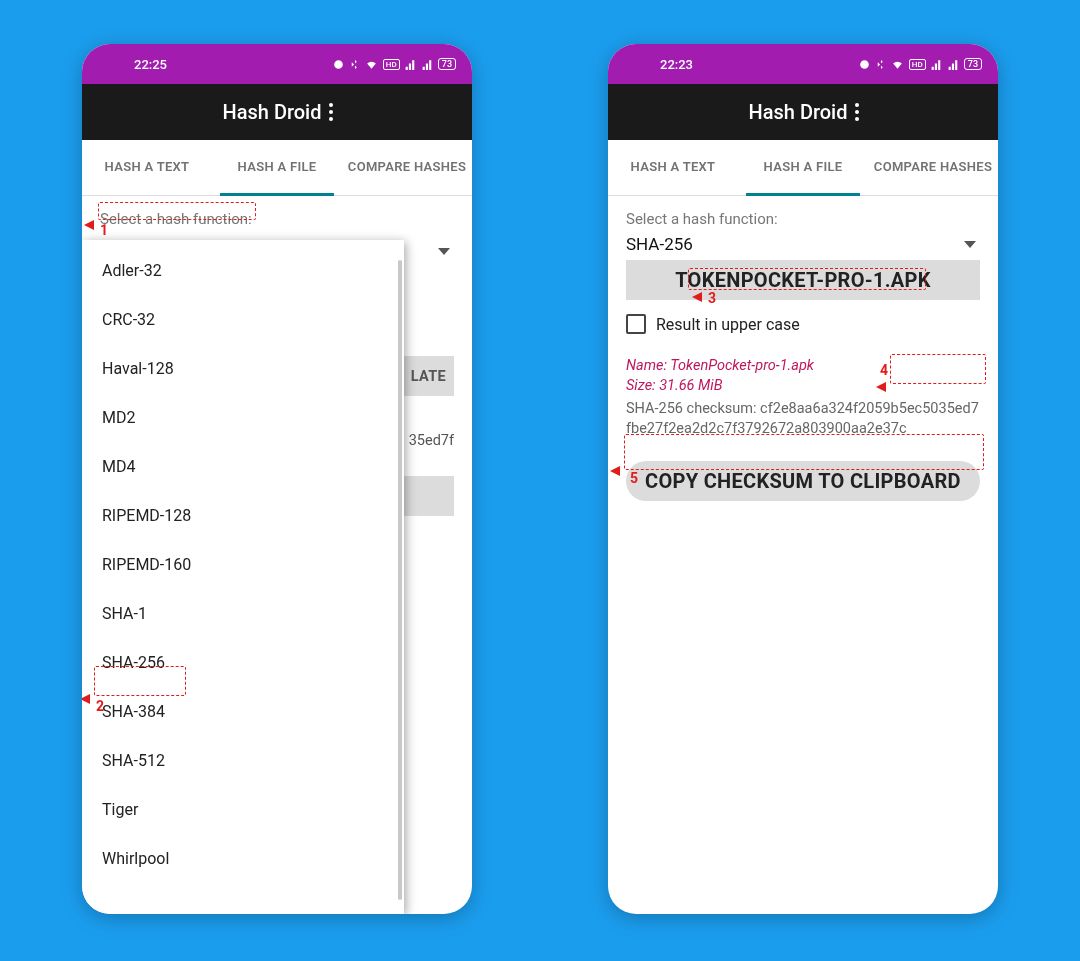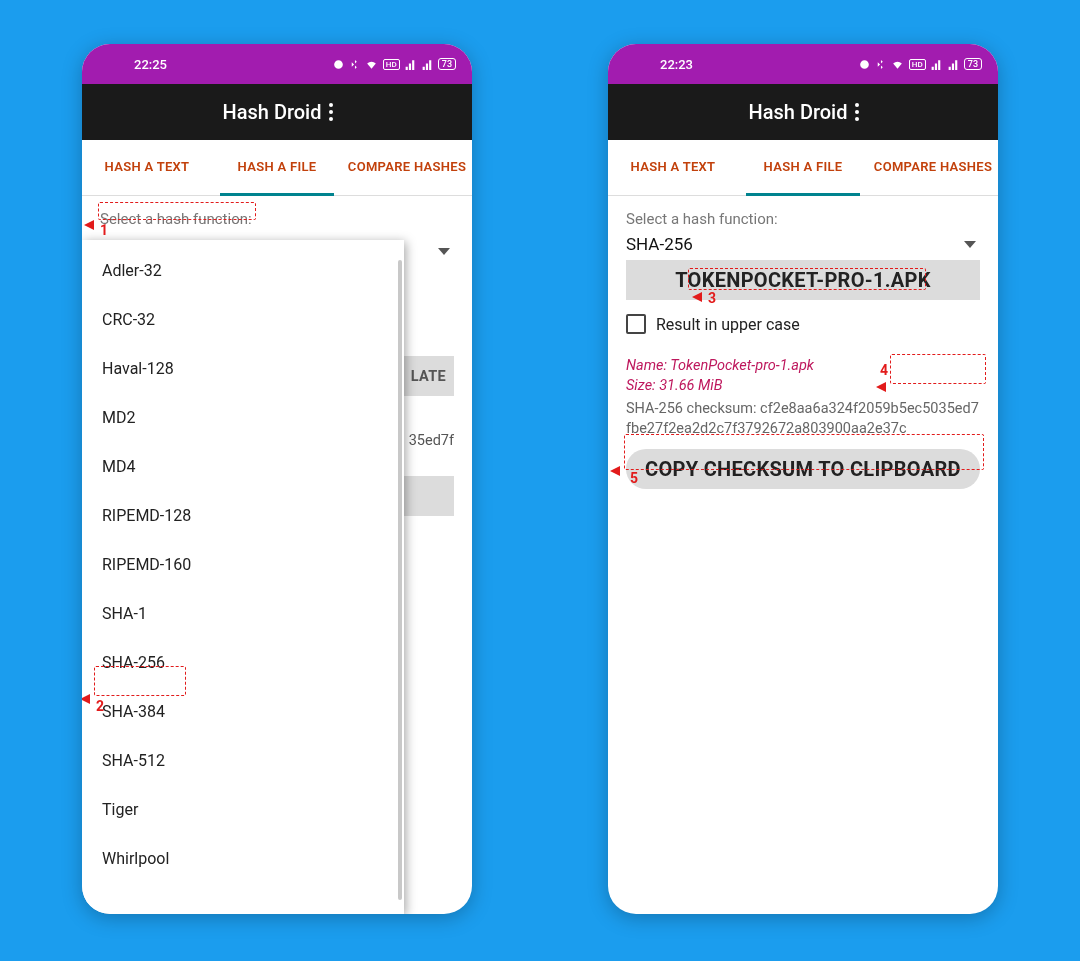--- a/index.html
+++ b/index.html
@@ -61,21 +61,21 @@
     border-bottom:1px solid #ddd;
   }
   .tab {
     flex:1;
     display:flex;
     align-items:center;
     justify-content:center;
     text-align:center;
     font-size:13px;
     font-weight:600;
-    color:#c2410c;
+    color:#737373;
     letter-spacing:.3px;
     position:relative;
     padding:0 4px;
     line-height:1.25;
   }
   .tab.active::after{
     content:"";
     position:absolute;
     left:8px; right:8px; bottom:-1px;
     height:3px;
@@ -282,21 +282,21 @@
       <span>Result in upper case</span>
     </div>
 
 
     <div class="info">Name: TokenPocket-pro-1.apk</div>
     <div class="info" style="margin-top:0;">Size: 31.66 MiB</div>
     <div class="checksum">
       <span>SHA-256 checksum: </span><span>cf2e8aa6a324f2059b5ec5035ed7fbe27f2ea2d2c7f3792672a803900aa2e37c</span>
     </div>
 
-    <div class="btn full" style="margin-top:10px;border-radius:20px;">COPY CHECKSUM TO CLIPBOARD</div>
+    <div class="btn full" style="margin-top:22px;border-radius:20px;">COPY CHECKSUM TO CLIPBOARD</div>
   </div>
 
   <div class="annot" style="left:80px; top:224px; width:238px; height:22px;"></div>
   <div class="arrow" style="left:84px; top:248px;"></div>
   <div class="annot-label" style="left:100px; top:246px;">3</div>
 
   <div class="annot" style="left:282px; top:310px; width:96px; height:30px;"></div>
   <div class="arrow" style="left:268px; top:338px;"></div>
   <div class="annot-label" style="left:272px; top:318px;">4</div>
 

